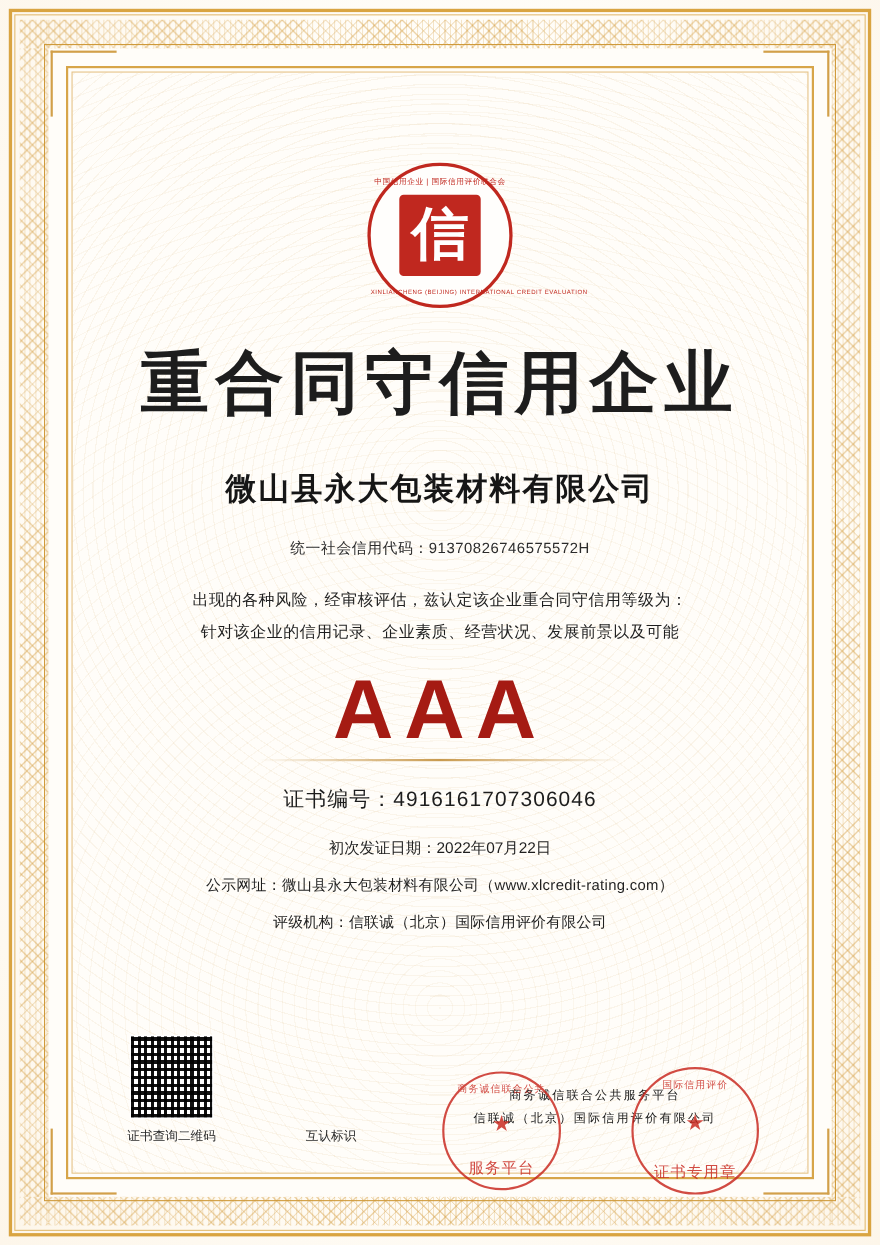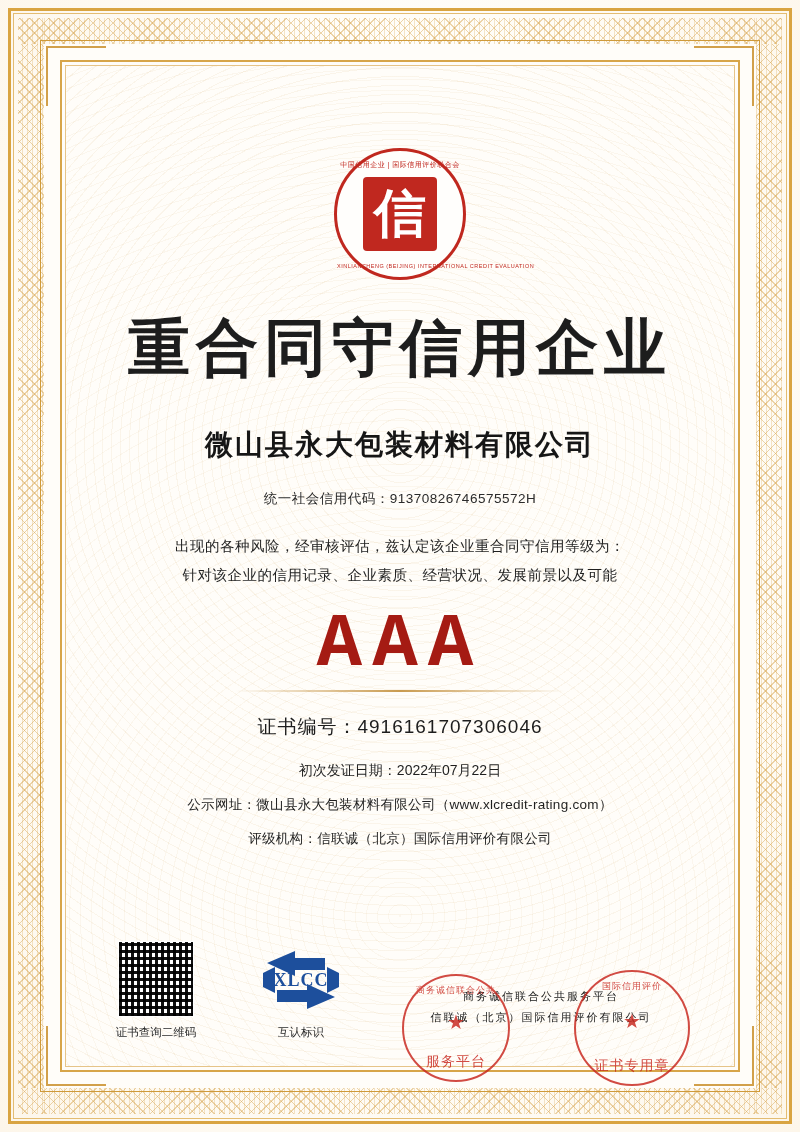--- a/index.html
+++ b/index.html
@@ -171,21 +171,21 @@
     width: 520px;
     font-size: 14.5px;
     line-height: 2.0;
     color: #1f1f1f;
     text-align: center;
     letter-spacing: .5px;
   }
 
   .grade {
     margin-top: 14px;
-    font-family: Liberation Mono, monospace;
+    font-family: Liberation Sans, sans-serif;
     font-size: 76px;
     font-weight: bold;
     color: #a51b13;
     letter-spacing: 10px;
     line-height: 1.1;
   }
   .grade-rule {
     margin: 2px auto 0;
     width: 330px;
     height: 2px;
@@ -386,29 +386,20 @@
     </div>
 
     <div class="bottom">
 
       <div class="qr-block">
         <div class="qr"></div>
         <div class="qr-caption">证书查询二维码</div>
       </div>
 
       <div class="xlcc-block">
-        <div class="xlcc-mark">
-          <svg width="92" height="74" viewBox="0 0 92 74" aria-hidden="true">
-            <path d="M12 20 L40 8 L40 15 L70 15 L70 27 L40 27 L40 33 Z" fill="#1d4f9c"></path>
-            <path d="M80 54 L52 66 L52 59 L22 59 L22 47 L52 47 L52 41 Z" fill="#1d4f9c"></path>
-            <path d="M8 30 L20 24 L20 50 L8 44 Z" fill="#1d4f9c"></path>
-            <path d="M84 44 L72 50 L72 24 L84 30 Z" fill="#1d4f9c"></path>
-          </svg>
-          <span class="xlcc-text">XLCC</span>
-        </div>
         <div class="xlcc-caption">互认标识</div>
       </div>
 
       <div class="sig-block">
         <div class="sig-line">商务诚信联合公共服务平台</div>
         <div class="sig-line">信联诚（北京）国际信用评价有限公司</div>
 
         <div class="stamp stamp-1">
           <div class="arc-top">商务诚信联合公共</div>
           <div class="star">★</div>

